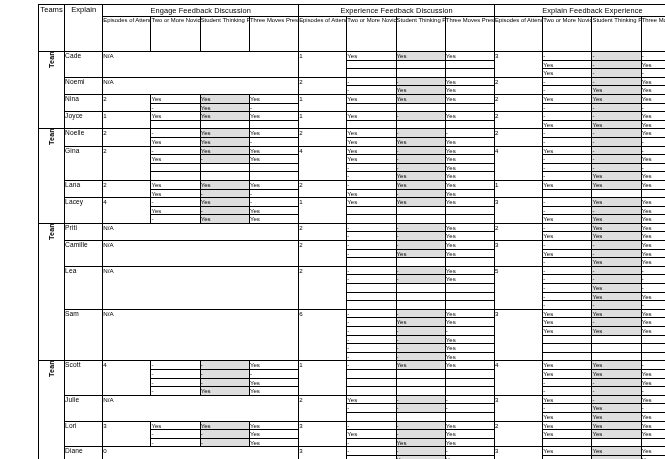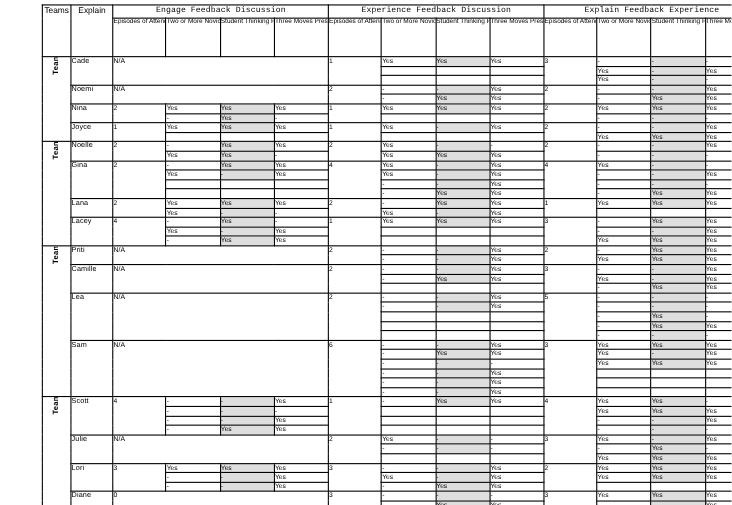--- a/index.html
+++ b/index.html
@@ -26,21 +26,20 @@
     white-space:nowrap;
   }
   
   .hdr-group{
     text-align:center;
     font-weight:bold;
     font-size:7.4px;
     height:11px;
     line-height:11px;
     letter-spacing:0.1px;
-    font-family:Liberation Mono, monospace;
   }
   .hdr-sub{
     text-align:center;
     font-size:5.9px;
     line-height:7.2px;
     padding:2px 1px;
     white-space:normal;
     height:34px;
     vertical-align:middle;
   }

